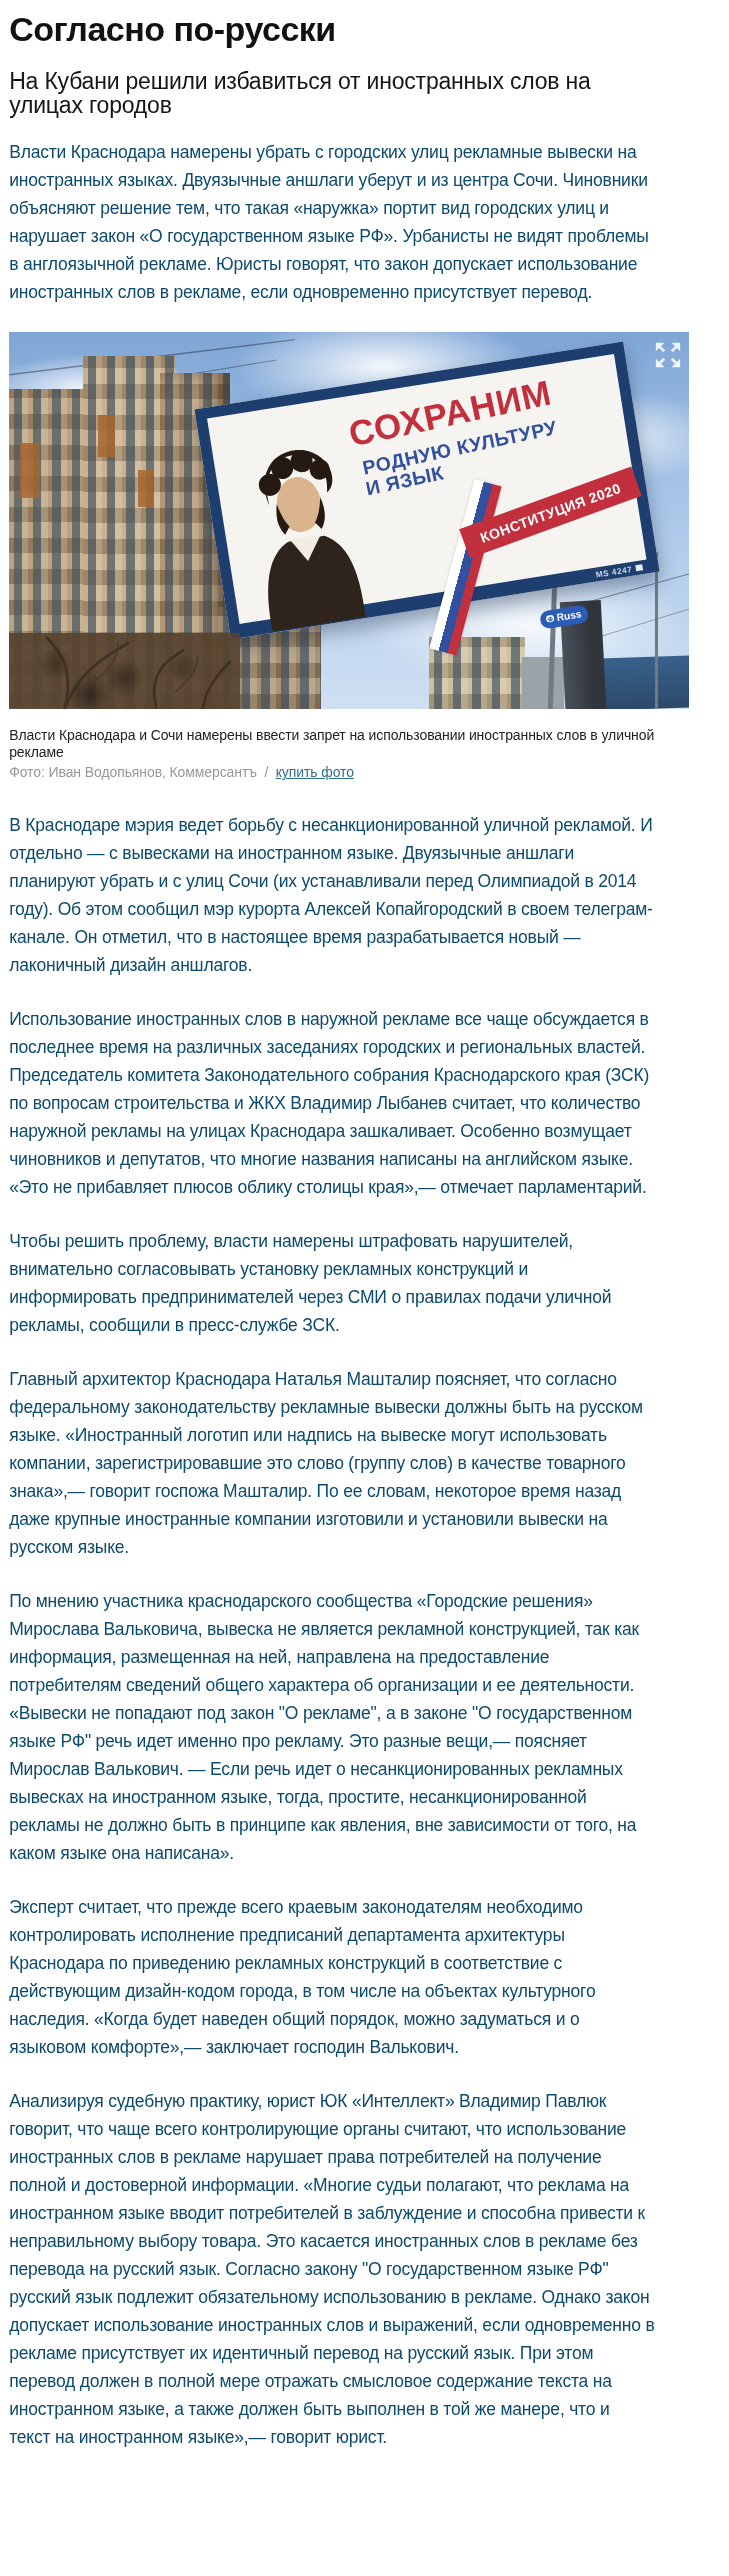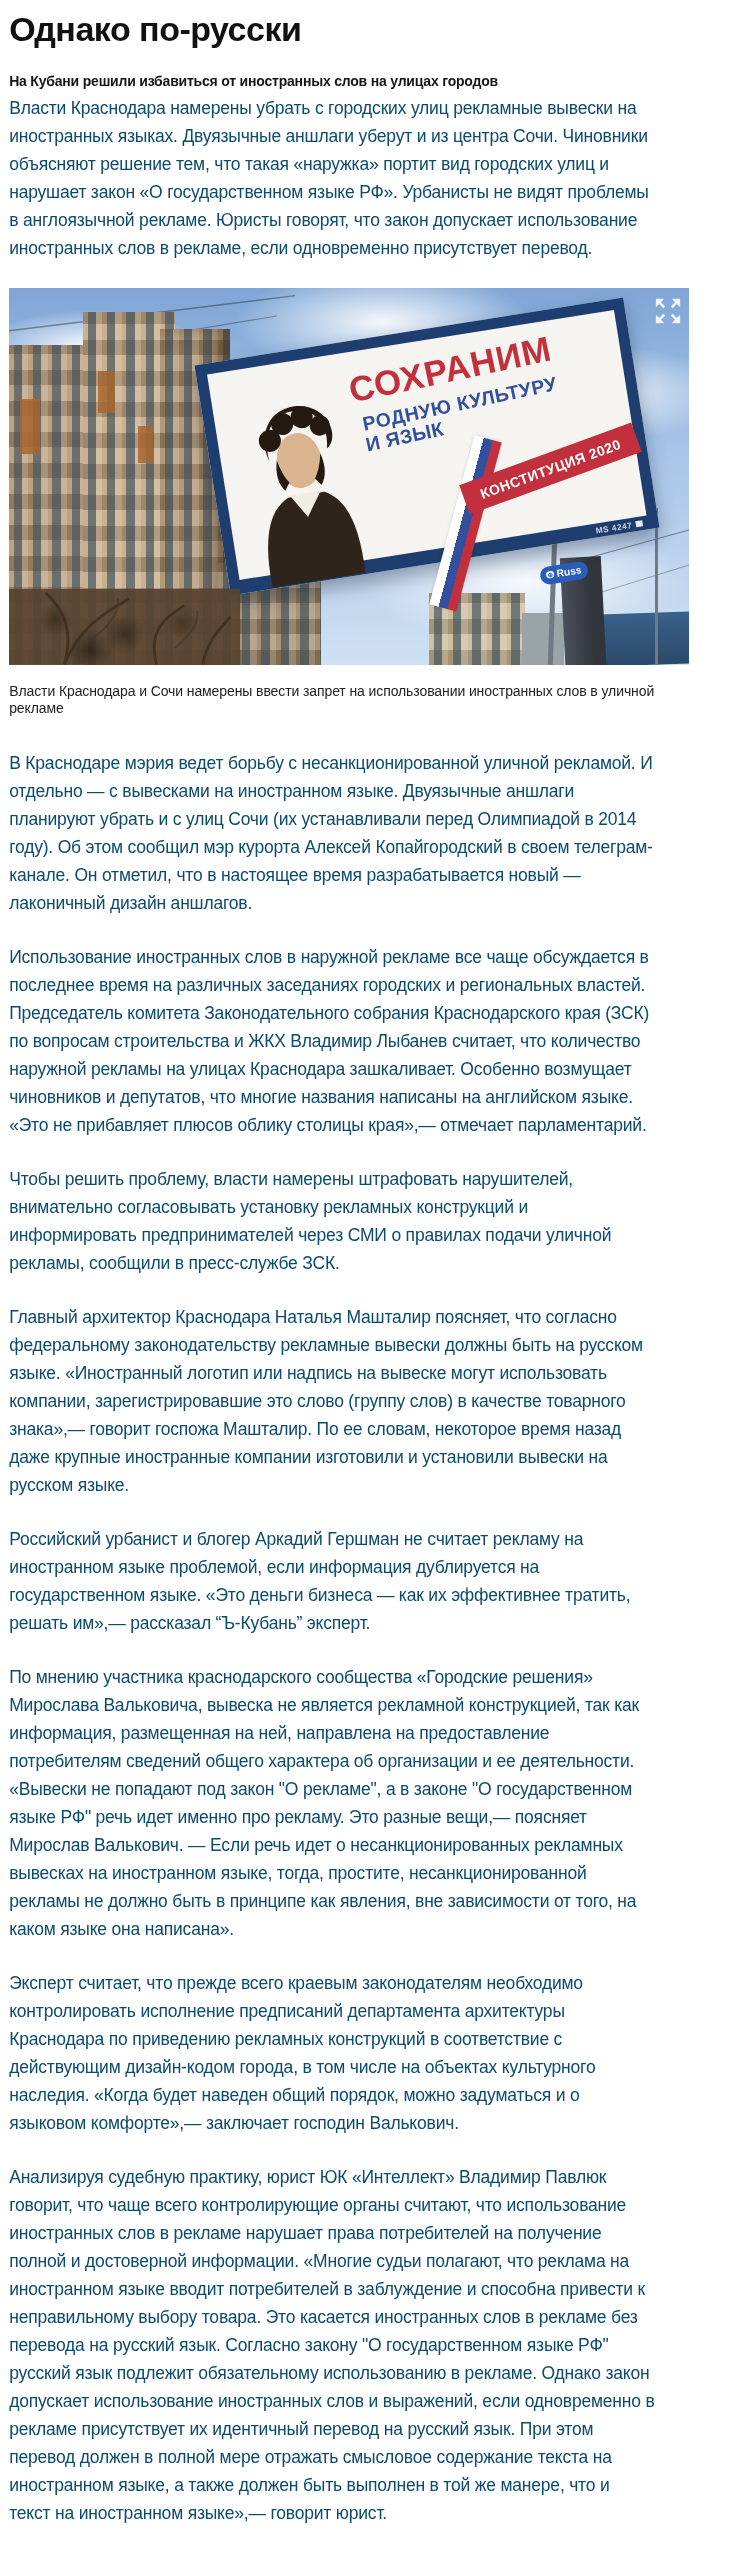--- a/index.html
+++ b/index.html
@@ -11,22 +11,22 @@
     -webkit-font-smoothing: antialiased;
   }
   .page { padding: 5.5px 9.2px 0 9.2px; }
 
   h1.title {
     margin: 3.7px 0 18.5px 0;
     font-size: 34px; line-height: 41px; font-weight: bold;
     color: #111; letter-spacing: -0.5px;
   }
   .subtitle {
-    margin: 0 0 1px 0; width: 646px;
-    font-size: 14px; line-height: 24px; font-weight: bold; color: #161616;
+    margin: 0 0 21px 0; width: 646px;
+    font-size: 23px; line-height: 24px; font-weight: normal; color: #161616;
     letter-spacing: -0.2px;
   }
   .lead, .para {
     width: 646px; margin: 0 0 26px 0;
     font-size: 17.5px; line-height: 28px; letter-spacing: -0.2px;
     color: #0c4a6e;
   }
 
   
   figure.photo-figure { margin: 5.5px 0 31px 0; width: 680px; }
@@ -154,21 +154,21 @@
     margin-top: 2.8px; font-size: 14px; color: #979797; letter-spacing: -0.1px;
   }
   .credit .sep { color:#979797; margin: 0 3.7px; }
   .buy-photo { color: #31708f; text-decoration: underline; cursor:pointer; }
 </style>
 </head>
 <body>
 
 <div class="page">
 
-  <h1 class="title">Однако по-русски</h1>
+  <h1 class="title">Согласно по-русски</h1>
 
   <div class="subtitle">На Кубани решили избавиться от иностранных слов на улицах городов</div>
 
   <p class="lead">Власти Краснодара намерены убрать с городских улиц рекламные вывески на иностранных языках. Двуязычные аншлаги уберут и из центра Сочи. Чиновники объясняют решение тем, что такая «наружка» портит вид городских улиц и нарушает закон «О государственном языке РФ». Урбанисты не видят проблемы в англоязычной рекламе. Юристы говорят, что закон допускает использование иностранных слов в рекламе, если одновременно присутствует перевод.</p>
 
   <figure class="photo-figure">
     <div class="photo">
 
       <svg class="wires" width="680" height="377" viewBox="0 0 737 408">
         <path d="M0,46 L310,8" stroke="rgba(40,40,45,.45)" stroke-width="1.5" fill="none"></path>
@@ -243,26 +243,30 @@
           <path d="M2,2 L11,2 L7.5,5.5 L12,10 L10,12 L5.5,7.5 L2,11 Z"></path>
           <path d="M28,2 L28,11 L24.5,7.5 L20,12 L18,10 L22.5,5.5 L19,2 Z"></path>
           <path d="M2,28 L2,19 L5.5,22.5 L10,18 L12,20 L7.5,24.5 L11,28 Z"></path>
           <path d="M28,28 L19,28 L22.5,24.5 L18,20 L20,18 L24.5,22.5 L28,19 Z"></path>
         </g>
       </svg>
     </div>
 
     <figcaption>
       <div class="caption">Власти Краснодара и Сочи намерены ввести запрет на использовании иностранных слов в уличной рекламе</div>
+      <div class="credit">
+        <span>Фото: Иван Водопьянов, Коммерсантъ</span>
+        <span class="sep">/</span>
+        <a class="buy-photo">купить фото</a>
+      </div>
     </figcaption>
   </figure>
 
   <p class="para">В Краснодаре мэрия ведет борьбу с несанкционированной уличной рекламой. И отдельно — с вывесками на иностранном языке. Двуязычные аншлаги планируют убрать и с улиц Сочи (их устанавливали перед Олимпиадой в 2014 году). Об этом сообщил мэр курорта Алексей Копайгородский в своем телеграм-канале. Он отметил, что в настоящее время разрабатывается новый — лаконичный дизайн аншлагов.</p>
   <p class="para">Использование иностранных слов в наружной рекламе все чаще обсуждается в последнее время на различных заседаниях городских и региональных властей. Председатель комитета Законодательного собрания Краснодарского края (ЗСК) по вопросам строительства и ЖКХ Владимир Лыбанев считает, что количество наружной рекламы на улицах Краснодара зашкаливает. Особенно возмущает чиновников и депутатов, что многие названия написаны на английском языке. «Это не прибавляет плюсов облику столицы края»,— отмечает парламентарий.</p>
   <p class="para">Чтобы решить проблему, власти намерены штрафовать нарушителей, внимательно согласовывать установку рекламных конструкций и информировать предпринимателей через СМИ о правилах подачи уличной рекламы, сообщили в пресс-службе ЗСК.</p>
   <p class="para">Главный архитектор Краснодара Наталья Машталир поясняет, что согласно федеральному законодательству рекламные вывески должны быть на русском языке. «Иностранный логотип или надпись на вывеске могут использовать компании, зарегистрировавшие это слово (группу слов) в качестве товарного знака»,— говорит госпожа Машталир. По ее словам, некоторое время назад даже крупные иностранные компании изготовили и установили вывески на русском языке.</p>
-  <p class="para">Российский урбанист и блогер Аркадий Гершман не считает рекламу на иностранном языке проблемой, если информация дублируется на государственном языке. «Это деньги бизнеса — как их эффективнее тратить, решать им»,— рассказал “Ъ-Кубань” эксперт.</p>
   <p class="para">По мнению участника краснодарского сообщества «Городские решения» Мирослава Вальковича, вывеска не является рекламной конструкцией, так как информация, размещенная на ней, направлена на предоставление потребителям сведений общего характера об организации и ее деятельности. «Вывески не попадают под закон "О рекламе", а в законе "О государственном языке РФ" речь идет именно про рекламу. Это разные вещи,— поясняет Мирослав Валькович. — Если речь идет о несанкционированных рекламных вывесках на иностранном языке, тогда, простите, несанкционированной рекламы не должно быть в принципе как явления, вне зависимости от того, на каком языке она написана».</p>
   <p class="para">Эксперт считает, что прежде всего краевым законодателям необходимо контролировать исполнение предписаний департамента архитектуры Краснодара по приведению рекламных конструкций в соответствие с действующим дизайн-кодом города, в том числе на объектах культурного наследия. «Когда будет наведен общий порядок, можно задуматься и о языковом комфорте»,— заключает господин Валькович.</p>
   <p class="para">Анализируя судебную практику, юрист ЮК «Интеллект» Владимир Павлюк говорит, что чаще всего контролирующие органы считают, что использование иностранных слов в рекламе нарушает права потребителей на получение полной и достоверной информации. «Многие судьи полагают, что реклама на иностранном языке вводит потребителей в заблуждение и способна привести к неправильному выбору товара. Это касается иностранных слов в рекламе без перевода на русский язык. Согласно закону "О государственном языке РФ" русский язык подлежит обязательному использованию в рекламе. Однако закон допускает использование иностранных слов и выражений, если одновременно в рекламе присутствует их идентичный перевод на русский язык. При этом перевод должен в полной мере отражать смысловое содержание текста на иностранном языке, а также должен быть выполнен в той же манере, что и текст на иностранном языке»,— говорит юрист.</p>
 
 </div>
 
 
 </body></html>

